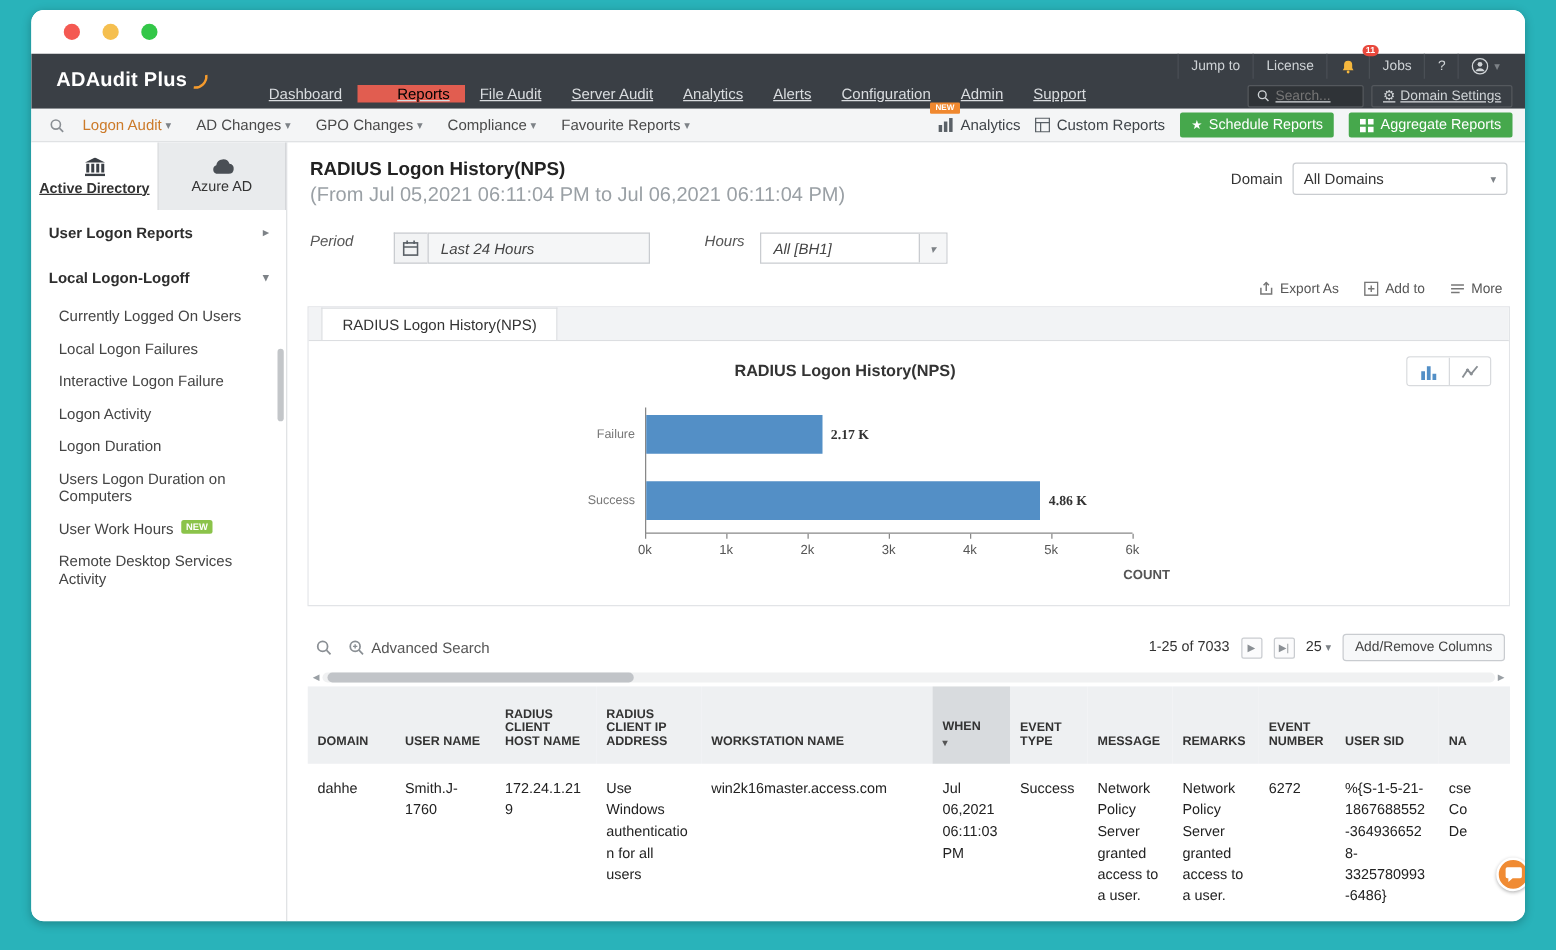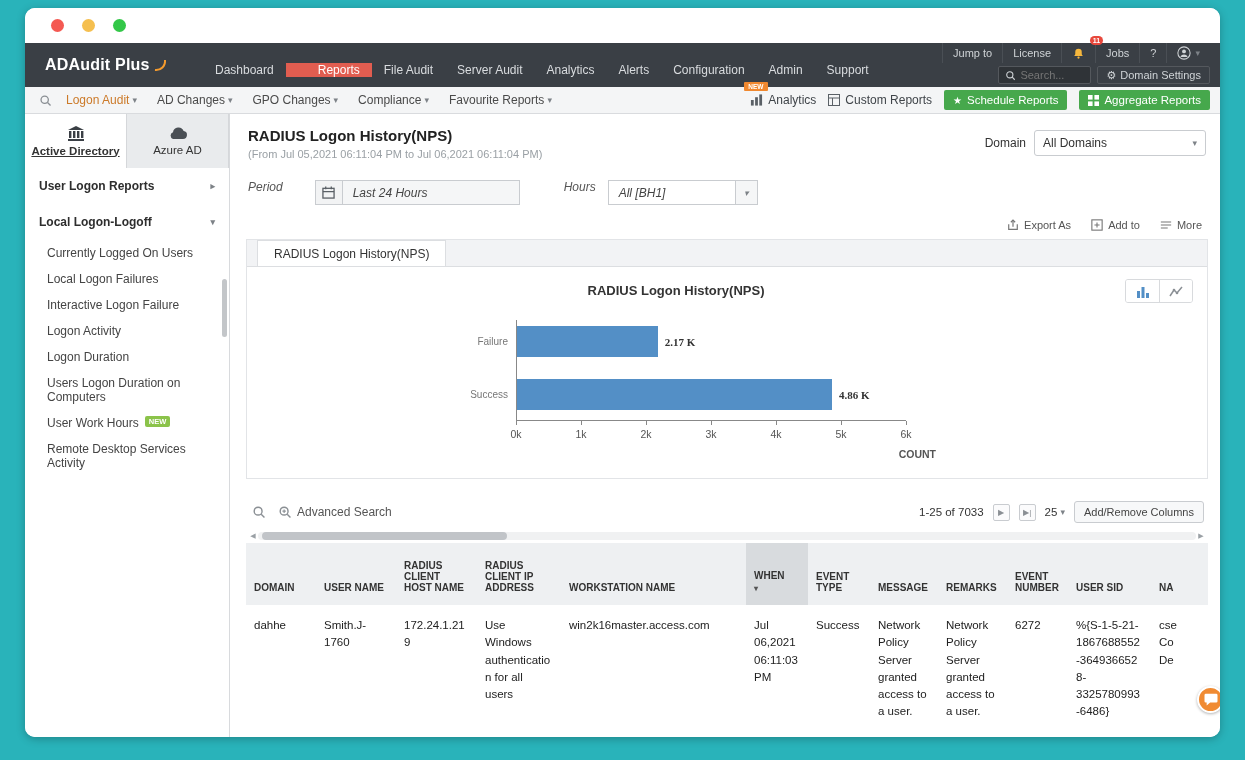--- a/index.html
+++ b/index.html
@@ -17,23 +17,23 @@
 
   
   .header { background:#3a3f45; display:flex; height:44px; color:#d9dcdf; }
   .brand { width:178px; display:flex; align-items:center; padding-left:20px; color:#fff; font-size:16px; font-weight:bold; letter-spacing:.2px; }
   .brand svg { margin-left:2px; }
   .header-main { flex:1; display:flex; flex-direction:column; }
   .util-row { height:20px; display:flex; justify-content:flex-end; align-items:center; font-size:11px; padding-right:10px; }
   .util-item { padding:0 10px; border-left:1px solid #4a4f55; display:flex; align-items:center; gap:4px; color:#cfd3d6; cursor:pointer; height:100%; }
   .bell-wrap { position:relative; }
   .badge-red { position:absolute; top:-7px; right:-8px; background:#e8483c; color:#fff; font-size:7px; font-weight:bold; border-radius:6px; padding:1px 3px; line-height:1; }
-  .nav-row { height:24px; display:flex; align-items:flex-start; font-size:12px; }
+  .nav-row { height:24px; display:flex; align-items:center; font-size:12px;text-decoration:underline; }
   .nav-item { display:flex; align-items:center; padding:0 12px; color:#d9dcdf; cursor:pointer; }
-  .nav-item.active { background:#e15d50; color:#ffffff;padding-left:32px; }
+  .nav-item.active { background:#e15d50; color:#000000;padding-left:32px; }
   .nav-spacer { flex:1; }
   .nav-search { display:flex; align-items:center; gap:4px; background:#2f3337; border:1px solid #54585d; border-radius:2px; height:18px; margin:3px 6px 0 0; padding:0 6px; }
   .nav-search input { background:transparent; border:none; outline:none; color:#cfd3d6; font-size:11px; width:64px; font-family:"Liberation Sans",sans-serif; }
   .domain-settings { display:flex; align-items:center; gap:4px; border:1px solid #54585d; border-radius:2px; height:18px; margin:3px 10px 0 0; padding:0 8px; font-size:11px; color:#cfd3d6; cursor:pointer; }
 
   
   .ribbon { height:27px; background:#f4f5f6; border-bottom:1px solid #d9dbde; display:flex; align-items:center; padding:0 10px 0 14px; font-size:12px; color:#4a4a4a; }
   .ribbon-search { color:#8a8f94; margin-right:14px; display:flex; align-items:center; cursor:pointer; }
   .ribbon-menu { display:flex; align-items:center; gap:3px; margin-right:20px; cursor:pointer; white-space:nowrap; }
   .ribbon-menu.highlight { color:#cc7a29; }
@@ -53,21 +53,21 @@
   .side-section { display:flex; justify-content:space-between; align-items:center; padding:11px 14px; font-size:12px; font-weight:bold; color:#2e2e2e; cursor:pointer; }
   .side-items { list-style:none; }
   .side-items li { padding:6px 10px 6px 22px; font-size:12px; color:#444; cursor:pointer; display:flex; align-items:flex-start; gap:6px; }
   .new-badge { background:#8bc34a; color:#fff; font-size:7.5px; font-weight:bold; border-radius:2px; padding:1px 4px; }
   .side-scroll { position:absolute; right:2px; top:165px; width:5px; height:58px; border-radius:3px; background:#c3c6c9; }
 
   
   .content { flex:1; background:#fff; padding:0 12px 0 16px; position:relative; overflow:hidden; }
   .report-header { display:flex; justify-content:space-between; align-items:flex-start; padding:13px 2px 10px 2px; }
   .report-title { font-size:15px; color:#222; font-weight:bold; }
-  .report-subtitle { font-size:11px; color:#9aa0a5; margin-top:4px; }
+  .report-subtitle { font-size:16px; color:#9aa0a5; margin-top:4px; }
   .domain-box { display:flex; align-items:center; gap:8px; margin-top:3px; }
   .domain-label { font-size:12px; color:#333; }
   .select { width:172px; height:26px; border:1px solid #c9ccd0; border-radius:3px; display:flex; align-items:center; justify-content:space-between; padding:0 8px; font-size:12px; color:#333; background:#fff; cursor:pointer; }
 
   .filter-row { display:flex; align-items:flex-start; padding:10px 2px 12px 2px; gap:8px;font-style:italic; }
   .filter-label { font-size:12px; color:#555; margin-right:4px; }
   .cal-btn { width:27px; height:25px; border:1px solid #c9ccd0; background:#f2f3f4; display:flex; align-items:center; justify-content:center; cursor:pointer; border-right:none; }
   .period-field { width:178px; height:25px; border:1px solid #c9ccd0; background:#f5f6f7; display:flex; align-items:center; padding:0 10px; font-size:12px; color:#444; }
   .hours-gap { width:28px; }
   .hours-select { width:150px; height:25px; border:1px solid #c9ccd0; background:#fff; display:flex; align-items:center; justify-content:space-between; padding:0 0 0 10px; font-size:12px; color:#444; cursor:pointer; }

